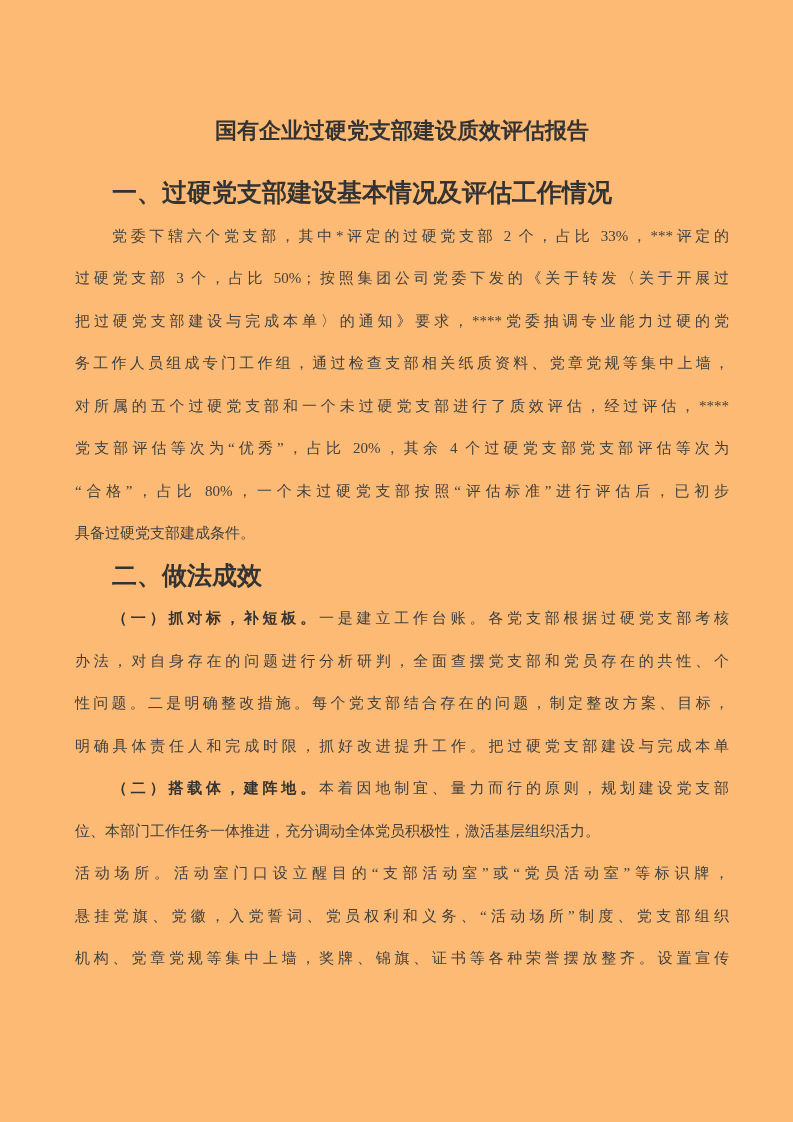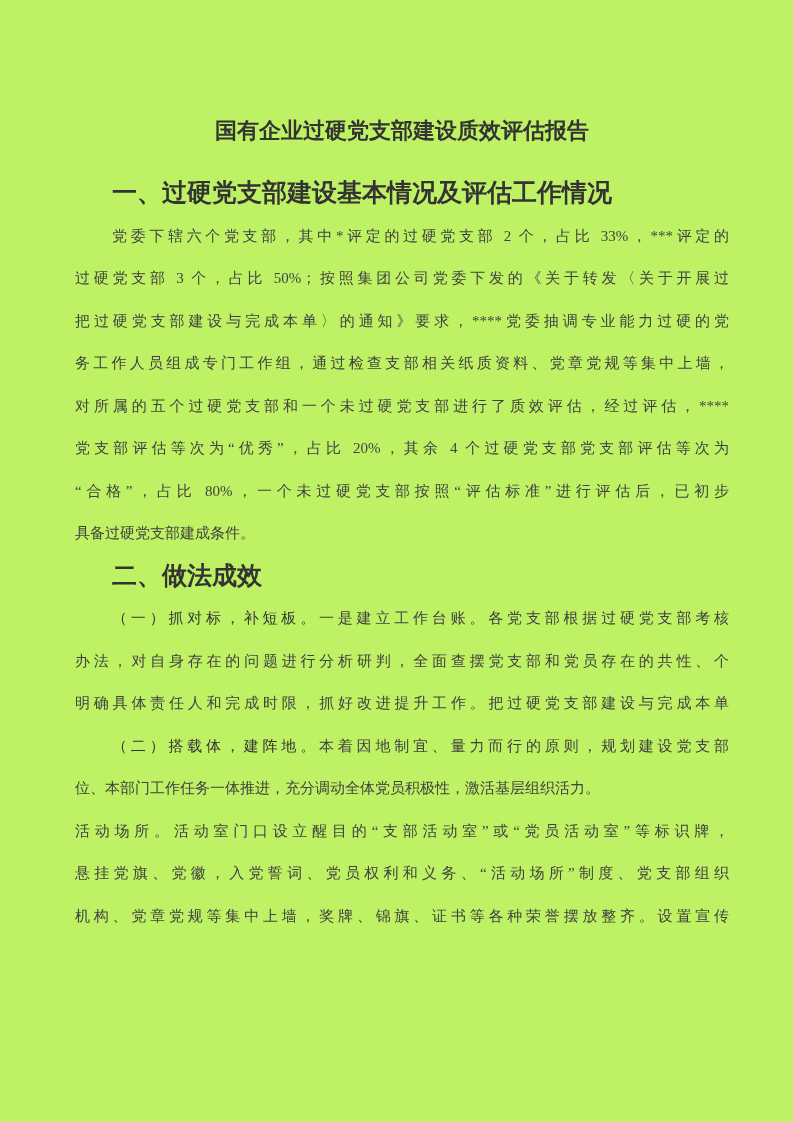--- a/index.html
+++ b/index.html
@@ -5,21 +5,21 @@
   html, body {
     margin: 0;
     padding: 0;
     background: #ffffff;
   }
   .page {
     position: relative;
     width: 793px;
     height: 1122px;
     box-sizing: border-box;
-    background: #bef264;
+    background: #fdba74;
     padding: 114px 64px 0 75px;
     overflow: hidden;
     font-family: "Liberation Serif", "DejaVu Serif", serif;
     color: #414141;
   }
   .doc-title {
     font-size: 22px;
     line-height: 34px;
     font-weight: 700;
     text-align: center;
@@ -39,21 +39,21 @@
     text-align-last: justify;
     white-space: normal;
   }
   .line.end {
     text-align-last: left;
   }
   .indent {
     text-indent: 37px;
   }
   .line b {
-    font-weight: 400;
+    font-weight: 700;
     color: #333333;
   }
 </style>
 </head>
 <body>
 
 <div class="page">
   <div class="doc-title">国有企业过硬党支部建设质效评估报告</div>
   <div>
       <div class="heading indent">一、过硬党支部建设基本情况及评估工作情况</div>
@@ -61,20 +61,21 @@
       <div class="line"><span>过硬党支部 3 个，占比 50%；按照集团公司党委下发的《关于转发〈关于开展过</span></div>
       <div class="line"><span>把过硬党支部建设与完成本单〉的通知》要求，****党委抽调专业能力过硬的党</span></div>
       <div class="line"><span>务工作人员组成专门工作组，通过检查支部相关纸质资料、党章党规等集中上墙，</span></div>
       <div class="line"><span>对所属的五个过硬党支部和一个未过硬党支部进行了质效评估，经过评估，****</span></div>
       <div class="line"><span>党支部评估等次为“优秀”，占比 20%，其余 4 个过硬党支部党支部评估等次为</span></div>
       <div class="line"><span>“合格”，占比 80%，一个未过硬党支部按照“评估标准”进行评估后，已初步</span></div>
       <div class="line end"><span>具备过硬党支部建成条件。</span></div>
       <div class="heading indent">二、做法成效</div>
       <div class="line indent"><b>（一）抓对标，补短板。</b><span>一是建立工作台账。各党支部根据过硬党支部考核</span></div>
       <div class="line"><span>办法，对自身存在的问题进行分析研判，全面查摆党支部和党员存在的共性、个</span></div>
+      <div class="line"><span>性问题。二是明确整改措施。每个党支部结合存在的问题，制定整改方案、目标，</span></div>
       <div class="line"><span>明确具体责任人和完成时限，抓好改进提升工作。把过硬党支部建设与完成本单</span></div>
       <div class="line indent"><b>（二）搭载体，建阵地。</b><span>本着因地制宜、量力而行的原则，规划建设党支部</span></div>
       <div class="line end"><span>位、本部门工作任务一体推进，充分调动全体党员积极性，激活基层组织活力。</span></div>
       <div class="line"><span>活动场所。活动室门口设立醒目的“支部活动室”或“党员活动室”等标识牌，</span></div>
       <div class="line"><span>悬挂党旗、党徽，入党誓词、党员权利和义务、“活动场所”制度、党支部组织</span></div>
       <div class="line"><span>机构、党章党规等集中上墙，奖牌、锦旗、证书等各种荣誉摆放整齐。设置宣传</span></div>
     </div>
 </div>
 
 </body></html>

